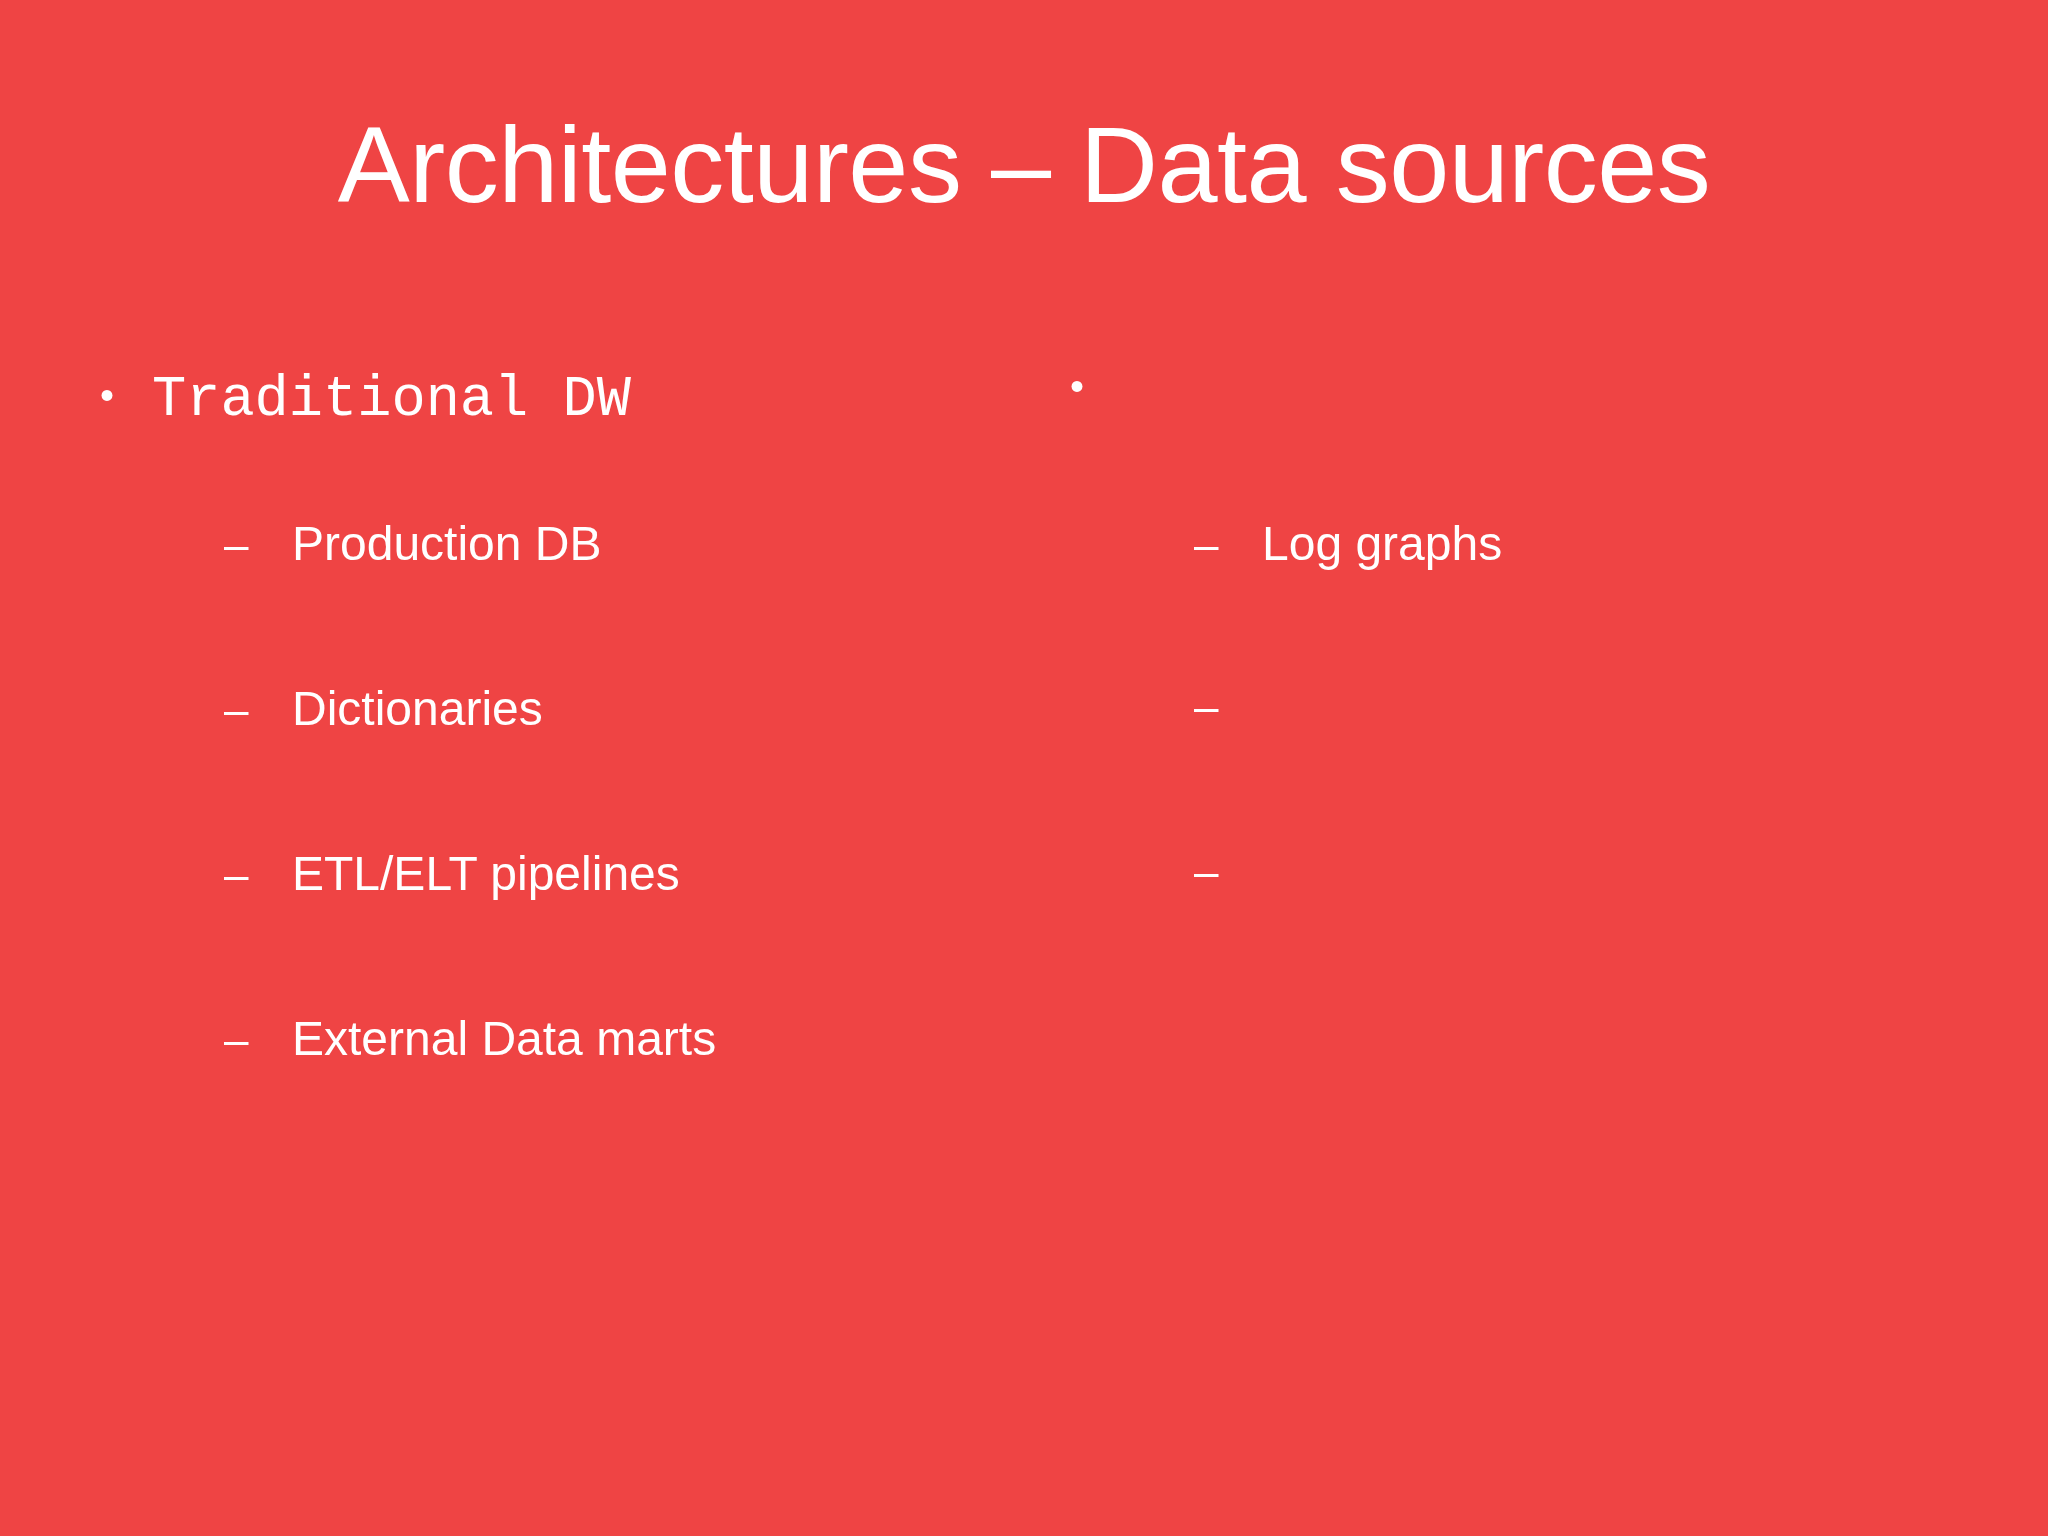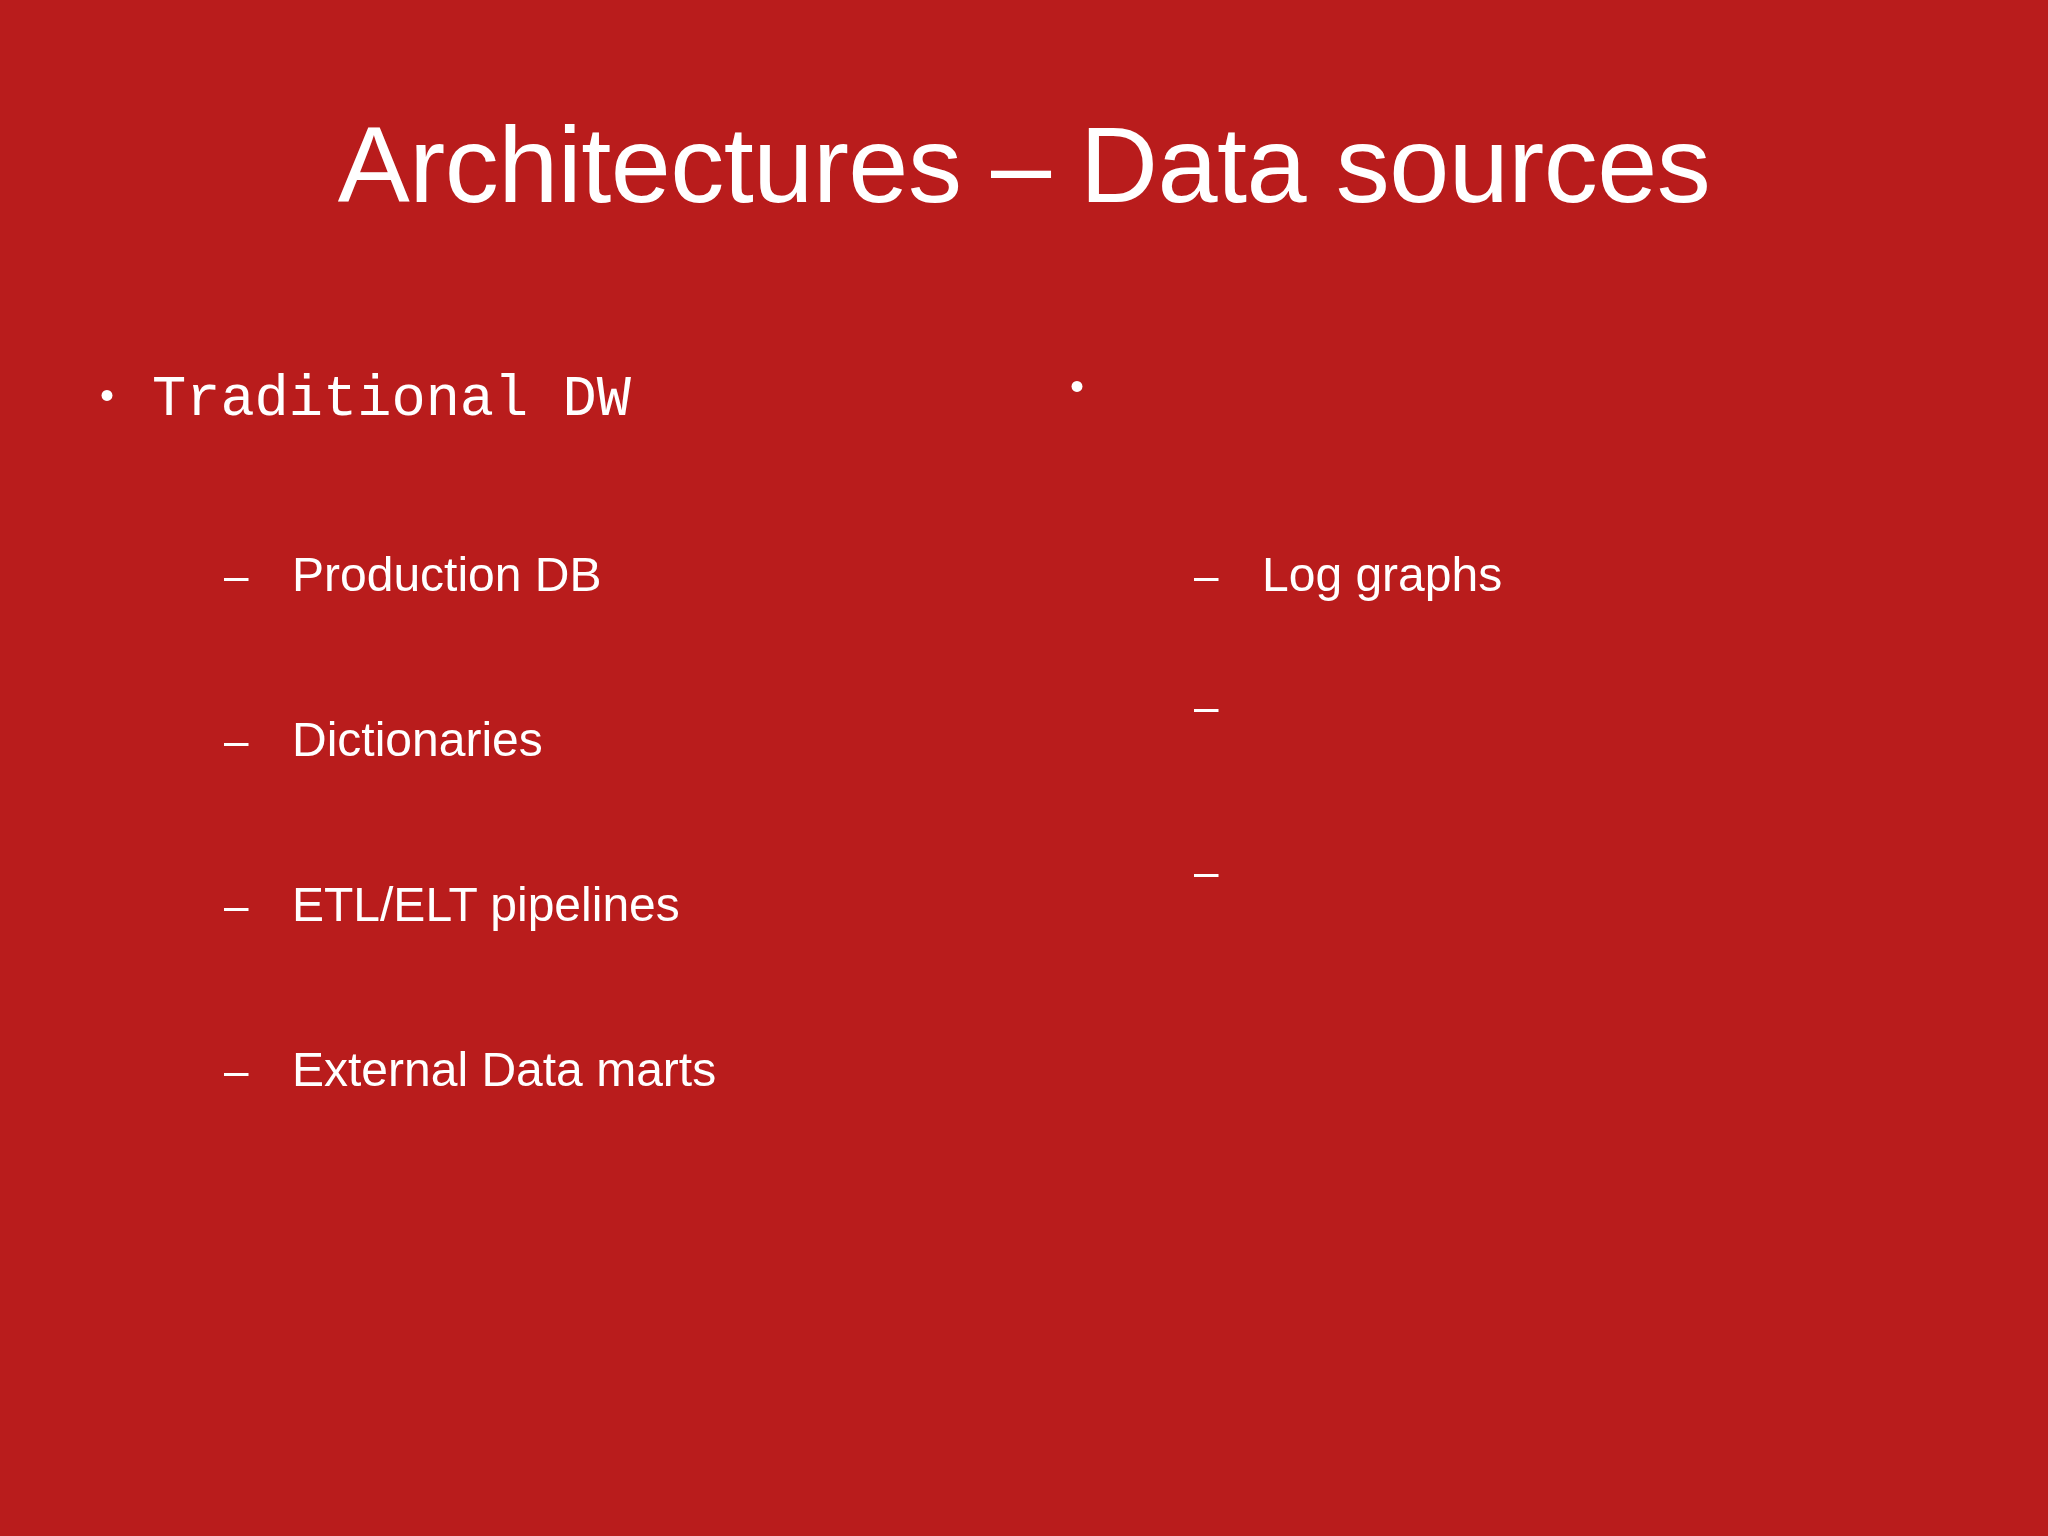--- a/index.html
+++ b/index.html
@@ -13,21 +13,21 @@
     height: 1536px;
     overflow: hidden;
     font-family: "Liberation Sans", sans-serif;
     color: #ffffff;
     -webkit-font-smoothing: antialiased;
   }
   #slide {
     position: relative;
     width: 2048px;
     height: 1536px;
-    background: #b91c1c;
+    background: #ef4444;
   }
 
   
   #slide-title {
     position: absolute;
     left: 0;
     top: 108px;
     width: 2048px;
     text-align: center;
     font-size: 108px;
@@ -97,21 +97,21 @@
     height: 165px;
     color: #ffffff;
   }
   .l2-marker {
     width: 68px;
     flex: 0 0 68px;
     font-size: 44px;
     line-height: 1;
     color: #ffffff;
   }
-  .l2-text { white-space: nowrap; margin-top: 31px; }
+  .l2-text { white-space: nowrap; }
 </style>
 </head>
 <body>
 
 <div id="slide">
 
   <div id="slide-title">Architectures – Data sources</div>
 
   <div id="body-columns">
 

